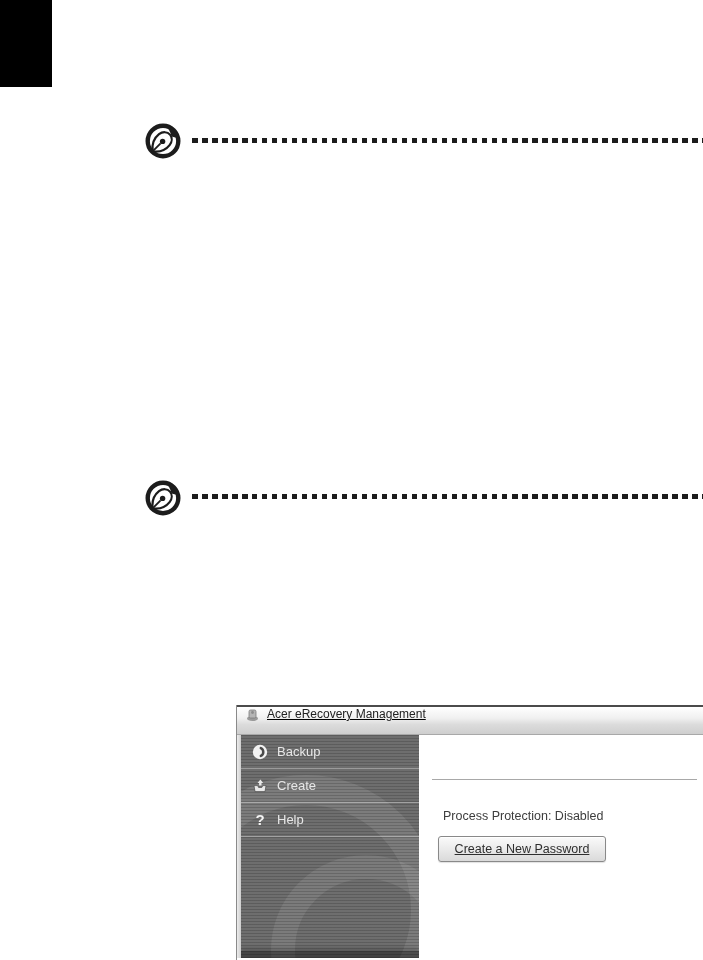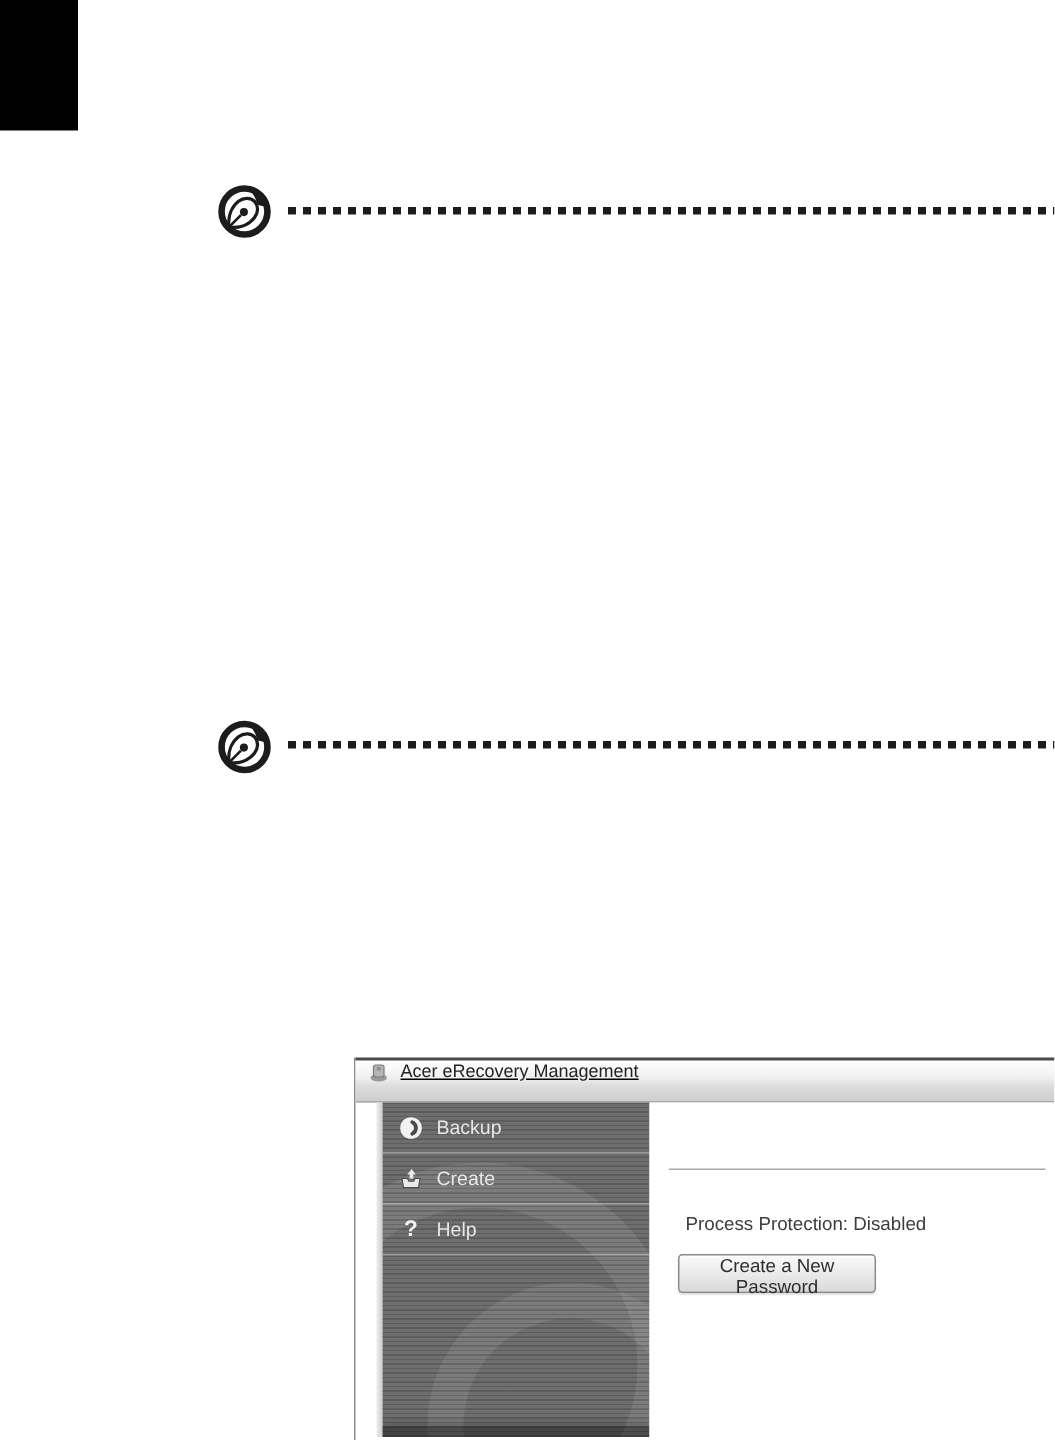--- a/index.html
+++ b/index.html
@@ -21,21 +21,21 @@
   
   .window { position:absolute; left:236px; top:705px; width:467px; height:255px;
     border-left:1px solid #8a8a8a; }
   .titlebar { height:30px; display:flex; align-items:flex-start; gap:7px; padding-left:8px;
     border-top:2px solid #4b4b4b;
     background:linear-gradient(#ffffff,#f0f0f0 40%,#dcdcdc 62%,#cdcdcd);
     box-shadow:inset 0 1px 0 #ffffff, inset 0 -1px 0 #a8a8a8;text-decoration:underline; }
   .titlebar-text { font-size:12px; color:#222; }
   .app-icon { width:15px; height:15px; display:block; }
 
-  .window-body { display:flex; height:223px;padding-left:14px; }
+  .window-body { display:flex; height:223px; }
   .frame-strip { width:4px; background:linear-gradient(to right,#ececec,#cfcfcf); }
 
   .sidebar { width:178px; position:relative; background:#6e6e6e; overflow:hidden; }
   .swirl { position:absolute; border-radius:50%; }
   .swirl.s1 { width:270px; height:270px; border:30px solid rgba(255,255,255,.10); left:-70px; top:40px; }
   .swirl.s2 { width:190px; height:190px; border:24px solid rgba(255,255,255,.09); left:30px; top:120px; }
   .scanlines { position:absolute; inset:0;
     background:repeating-linear-gradient(180deg, rgba(0,0,0,.16) 0 1px, rgba(0,0,0,0) 1px 3px); }
   .sidebar-bottom-band { position:absolute; left:0; right:0; bottom:0; height:7px;
     background:rgba(0,0,0,.38); box-shadow:0 -3px 4px rgba(0,0,0,.18); }
@@ -46,25 +46,25 @@
   .nav-item .icon { width:16px; height:16px; display:flex; align-items:center; justify-content:center; }
   .nav-label { font-size:13px; color:#e7e7e7; }
   .nav-item.active .nav-label { color:#ffffff; font-weight:bold; }
   .qmark { color:#f4f4f4; font-weight:bold; font-size:15px; line-height:16px; }
 
   .main { flex:1; background:#ffffff; position:relative; }
   .content-heading { position:absolute; left:24px; top:24px; font-size:15px; font-weight:bold;
     color:#4f4f4f; letter-spacing:.4px; }
   .content-rule { position:absolute; left:13px; right:6px; top:44px; height:1px; background:#a8a8a8; }
   .status-line { position:absolute; left:24px; top:74px; font-size:12.5px; color:#3d3d3d; }
-  .create-btn { position:absolute; left:19px; top:101px; width:132px; height:26px;
+  .create-btn { position:absolute; left:19px; top:101px; width:168px; height:26px;
     border:1px solid #898989; border-radius:3px;
     background:linear-gradient(#fafafa,#ececec 45%,#dadada);
     box-shadow:inset 0 1px 0 #ffffff, 0 1px 1px rgba(0,0,0,.12);
-    font-family:"Liberation Sans", sans-serif; font-size:12.5px; color:#2e2e2e; cursor:pointer; }
+    font-family:"Liberation Sans", sans-serif; font-size:12.5px; color:#2e2e2e; cursor:pointer;text-decoration:underline; }
 </style>
 </head>
 <body>
 
 <div class="edge-tab"></div>
 
 <svg class="note-icon n1" viewBox="0 0 38 38">
   <circle cx="19" cy="19" r="15.3" fill="none" stroke="#1c1c1c" stroke-width="4.4"></circle>
   <path d="M20.5 2.8 C28 4 33.5 9 35.2 16.5 L27.5 14.5 C26.5 9.5 24 5.5 20.5 2.8 Z" fill="#1c1c1c"></path>
   <path d="M8.6 29.4 C7.8 22.5 10.2 16 15 12.2 C18.6 9.4 23.4 9.6 26 12.6 C28.4 15.4 28.2 19.8 25.6 23.2 C21.8 28 15.4 30.4 8.6 29.4 Z" fill="#ffffff" stroke="#1c1c1c" stroke-width="2.2"></path>

